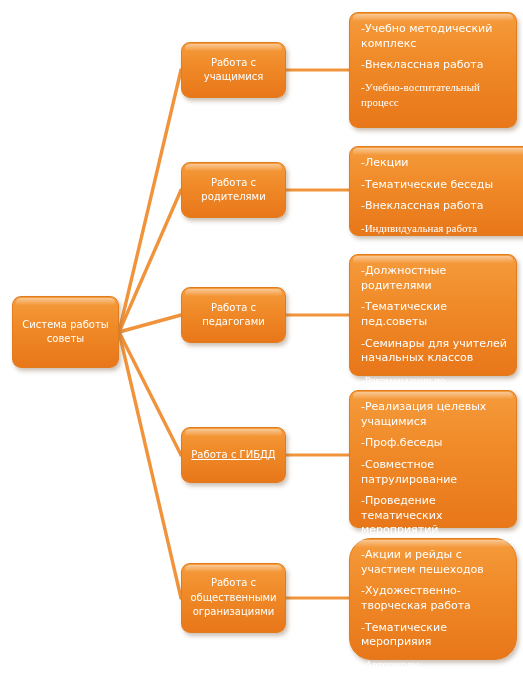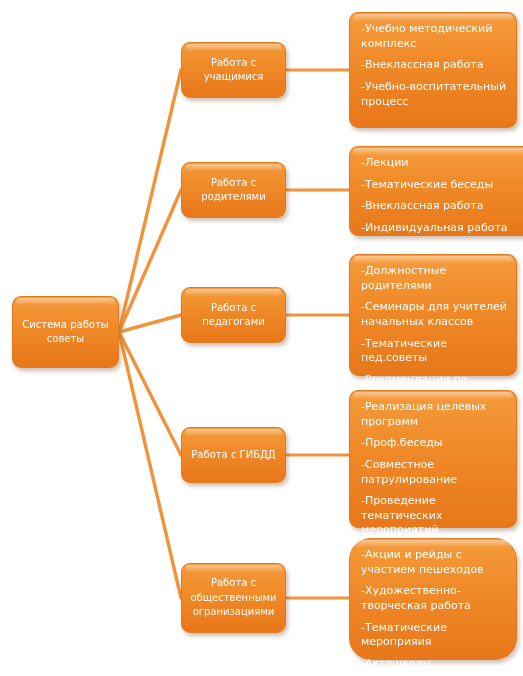--- a/index.html
+++ b/index.html
@@ -56,20 +56,21 @@
   .detail-node {
     padding: 9px 8px 23px 11px;
     font-size: 11px;
     line-height: 1.33;
   }
   .detail-item {
     margin-bottom: 7px;
   }
   .detail-item:last-child {
     margin-bottom: 16px;
+    font-family: Liberation Serif, serif;
   }
 </style>
 </head>
 <body>
 
 <div id="diagram">
 
   <svg id="connectors" viewBox="0 0 523 676">
     <g stroke="#f0933a" stroke-width="3.4" fill="none" stroke-linecap="round">
       <line x1="119" y1="332" x2="181" y2="70"></line>
@@ -112,30 +113,30 @@
     <div class="detail-item">-Внеклассная работа</div>
     <div class="detail-item">-Индивидуальная работа</div>
   </div>
 
   <div class="node branch-node" style="left:181px; top:287px; width:105px; height:56px;">
     <span style="white-space:pre-line;">Работа с
 педагогами</span>
   </div>
   <div class="node detail-node" style="left:349px; top:254px; width:168px; height:122px;">
     <div class="detail-item">-Должностные родителями</div>
+    <div class="detail-item">-Тематические пед.советы</div>
     <div class="detail-item">-Семинары для учителей начальных классов</div>
-    <div class="detail-item">-Тематические пед.советы</div>
     <div class="detail-item">-Рекомендации по оформлению кл.уголков</div>
   </div>
 
   <div class="node branch-node" style="left:181px; top:427px; width:105px; height:56px;">
-    <span style="white-space:pre-line;">Работа с ГИБДД</span>
+    <span style="white-space:pre-line;text-decoration:underline;">Работа с ГИБДД</span>
   </div>
   <div class="node detail-node" style="left:349px; top:390px; width:168px; height:138px;">
-    <div class="detail-item">-Реализация целевых программ</div>
+    <div class="detail-item">-Реализация целевых учащимися</div>
     <div class="detail-item">-Проф.беседы</div>
     <div class="detail-item">-Совместное патрулирование</div>
     <div class="detail-item">-Проведение тематических мероприятий</div>
     <div class="detail-item">-Консультации</div>
   </div>
 
   <div class="node branch-node" style="left:181px; top:563px; width:105px; height:70px;">
     <span style="white-space:pre-line;">Работа с
 общественными
 огранизациями</span>

